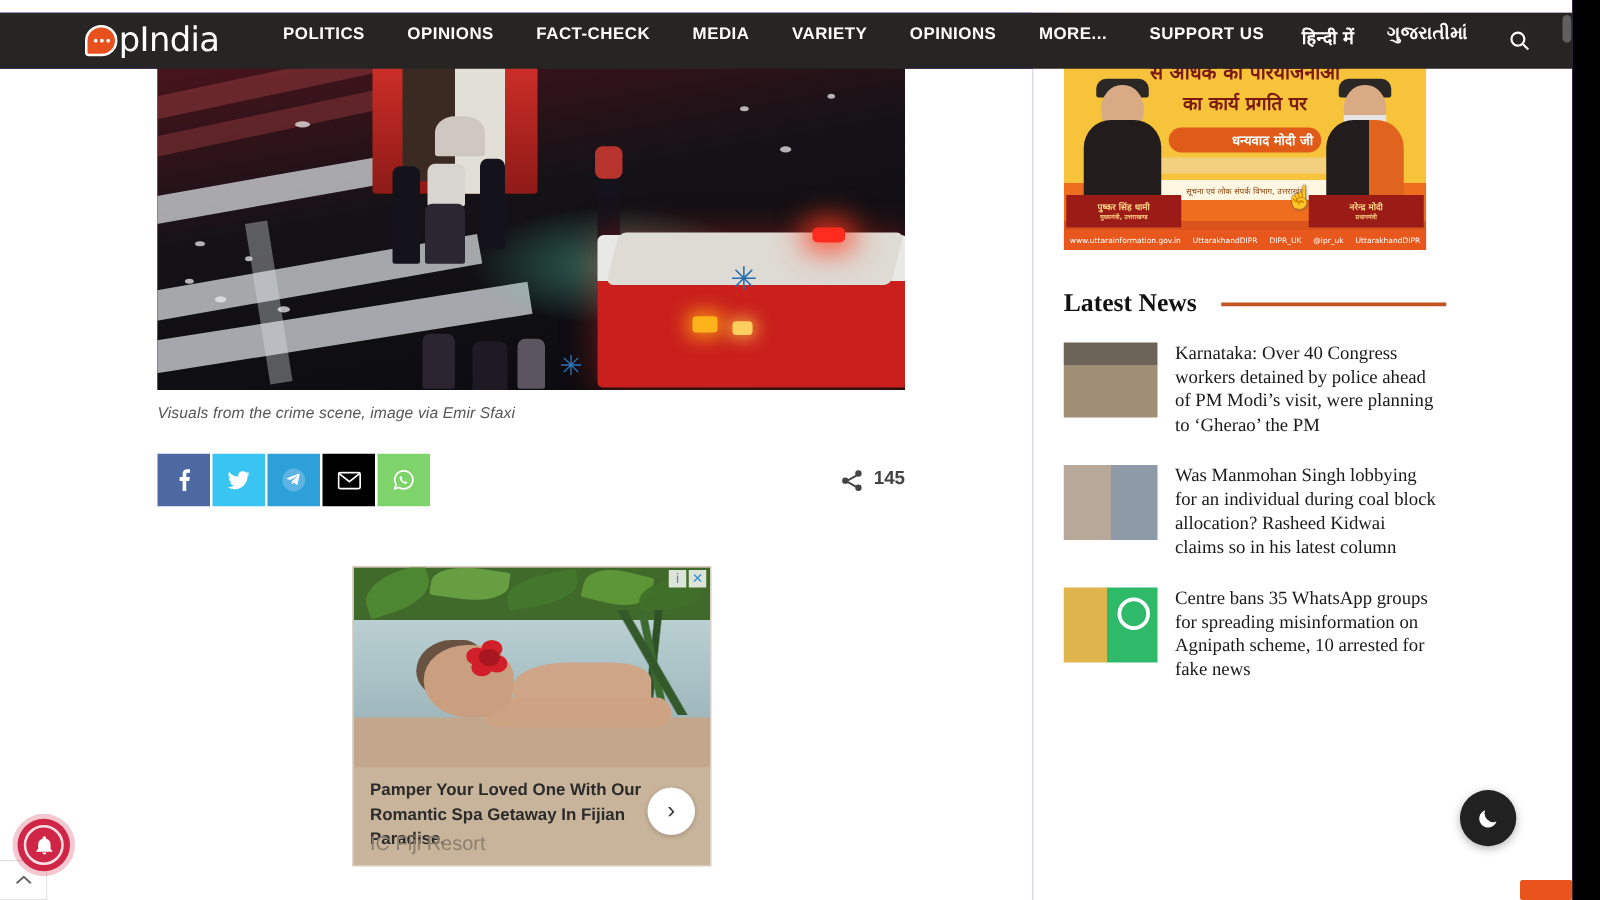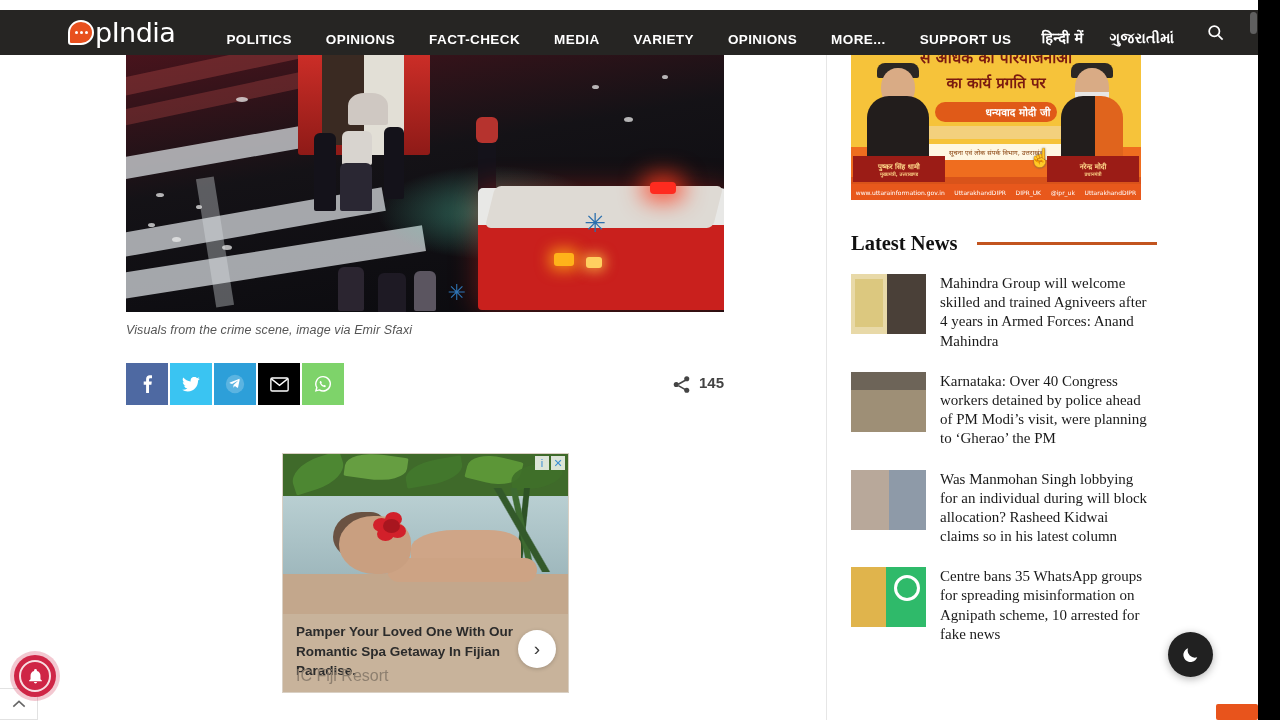--- a/index.html
+++ b/index.html
@@ -37,21 +37,21 @@
   .logo-bubble .dots { display: flex; gap: 2px; }
   .logo-bubble .dots i {
     width: 3px; height: 3px; border-radius: 50%;
     background: #fff; display: block;
   }
   #logo-text {
     color: #ffffff; font-size: 27px; letter-spacing: -0.5px;
     margin-left: 1px; font-weight: 400;
     font-family: "DejaVu Sans", sans-serif;
   }
-  #navlinks { display: flex; align-items: flex-end; margin-left: 34px; }
+  #navlinks { display: flex; align-items: flex-start; margin-left: 34px; }
   .navlink {
     color: #ffffff; font-size: 13.5px; font-weight: bold;
     letter-spacing: 0.4px; padding: 0 17px; white-space: nowrap;
     cursor: pointer;
   }
   .navlink.lang { font-size: 14.5px; font-weight: bold; padding: 0 13px; }
   #search-btn {
     margin-left: 14px; width: 28px; height: 28px;
     display: flex; align-items: center; justify-content: center; cursor: pointer;
   }
@@ -560,38 +560,30 @@
         <div id="cursor-hand">☝</div>
       </div>
 
       <div id="latest-head">
         <span id="latest-title">Latest News</span>
         <span id="latest-rule"></span>
       </div>
 
       <div id="news-list">
         <div class="news-item">
-          <div class="news-thumb thumb-a">
-            <div class="thumb-inner">
-                <div class="book"></div>
-              </div>
-          </div>
-          <div class="news-title">Mahindra Group will welcome skilled and trained Agniveers after 4 years in Armed Forces: Anand Mahindra</div>
-        </div>
-        <div class="news-item">
           <div class="news-thumb thumb-b">
             <div class="thumb-inner"></div>
           </div>
           <div class="news-title">Karnataka: Over 40 Congress workers detained by police ahead of PM Modi’s visit, were planning to ‘Gherao’ the PM</div>
         </div>
         <div class="news-item">
           <div class="news-thumb thumb-c">
             <div class="thumb-inner"></div>
           </div>
-          <div class="news-title">Was Manmohan Singh lobbying for an individual during will block allocation? Rasheed Kidwai claims so in his latest column</div>
+          <div class="news-title">Was Manmohan Singh lobbying for an individual during coal block allocation? Rasheed Kidwai claims so in his latest column</div>
         </div>
         <div class="news-item">
           <div class="news-thumb thumb-d">
             <div class="thumb-inner">
                 <div class="wa"></div>
               </div>
           </div>
           <div class="news-title">Centre bans 35 WhatsApp groups for spreading misinformation on Agnipath scheme, 10 arrested for fake news</div>
         </div>
       </div>

